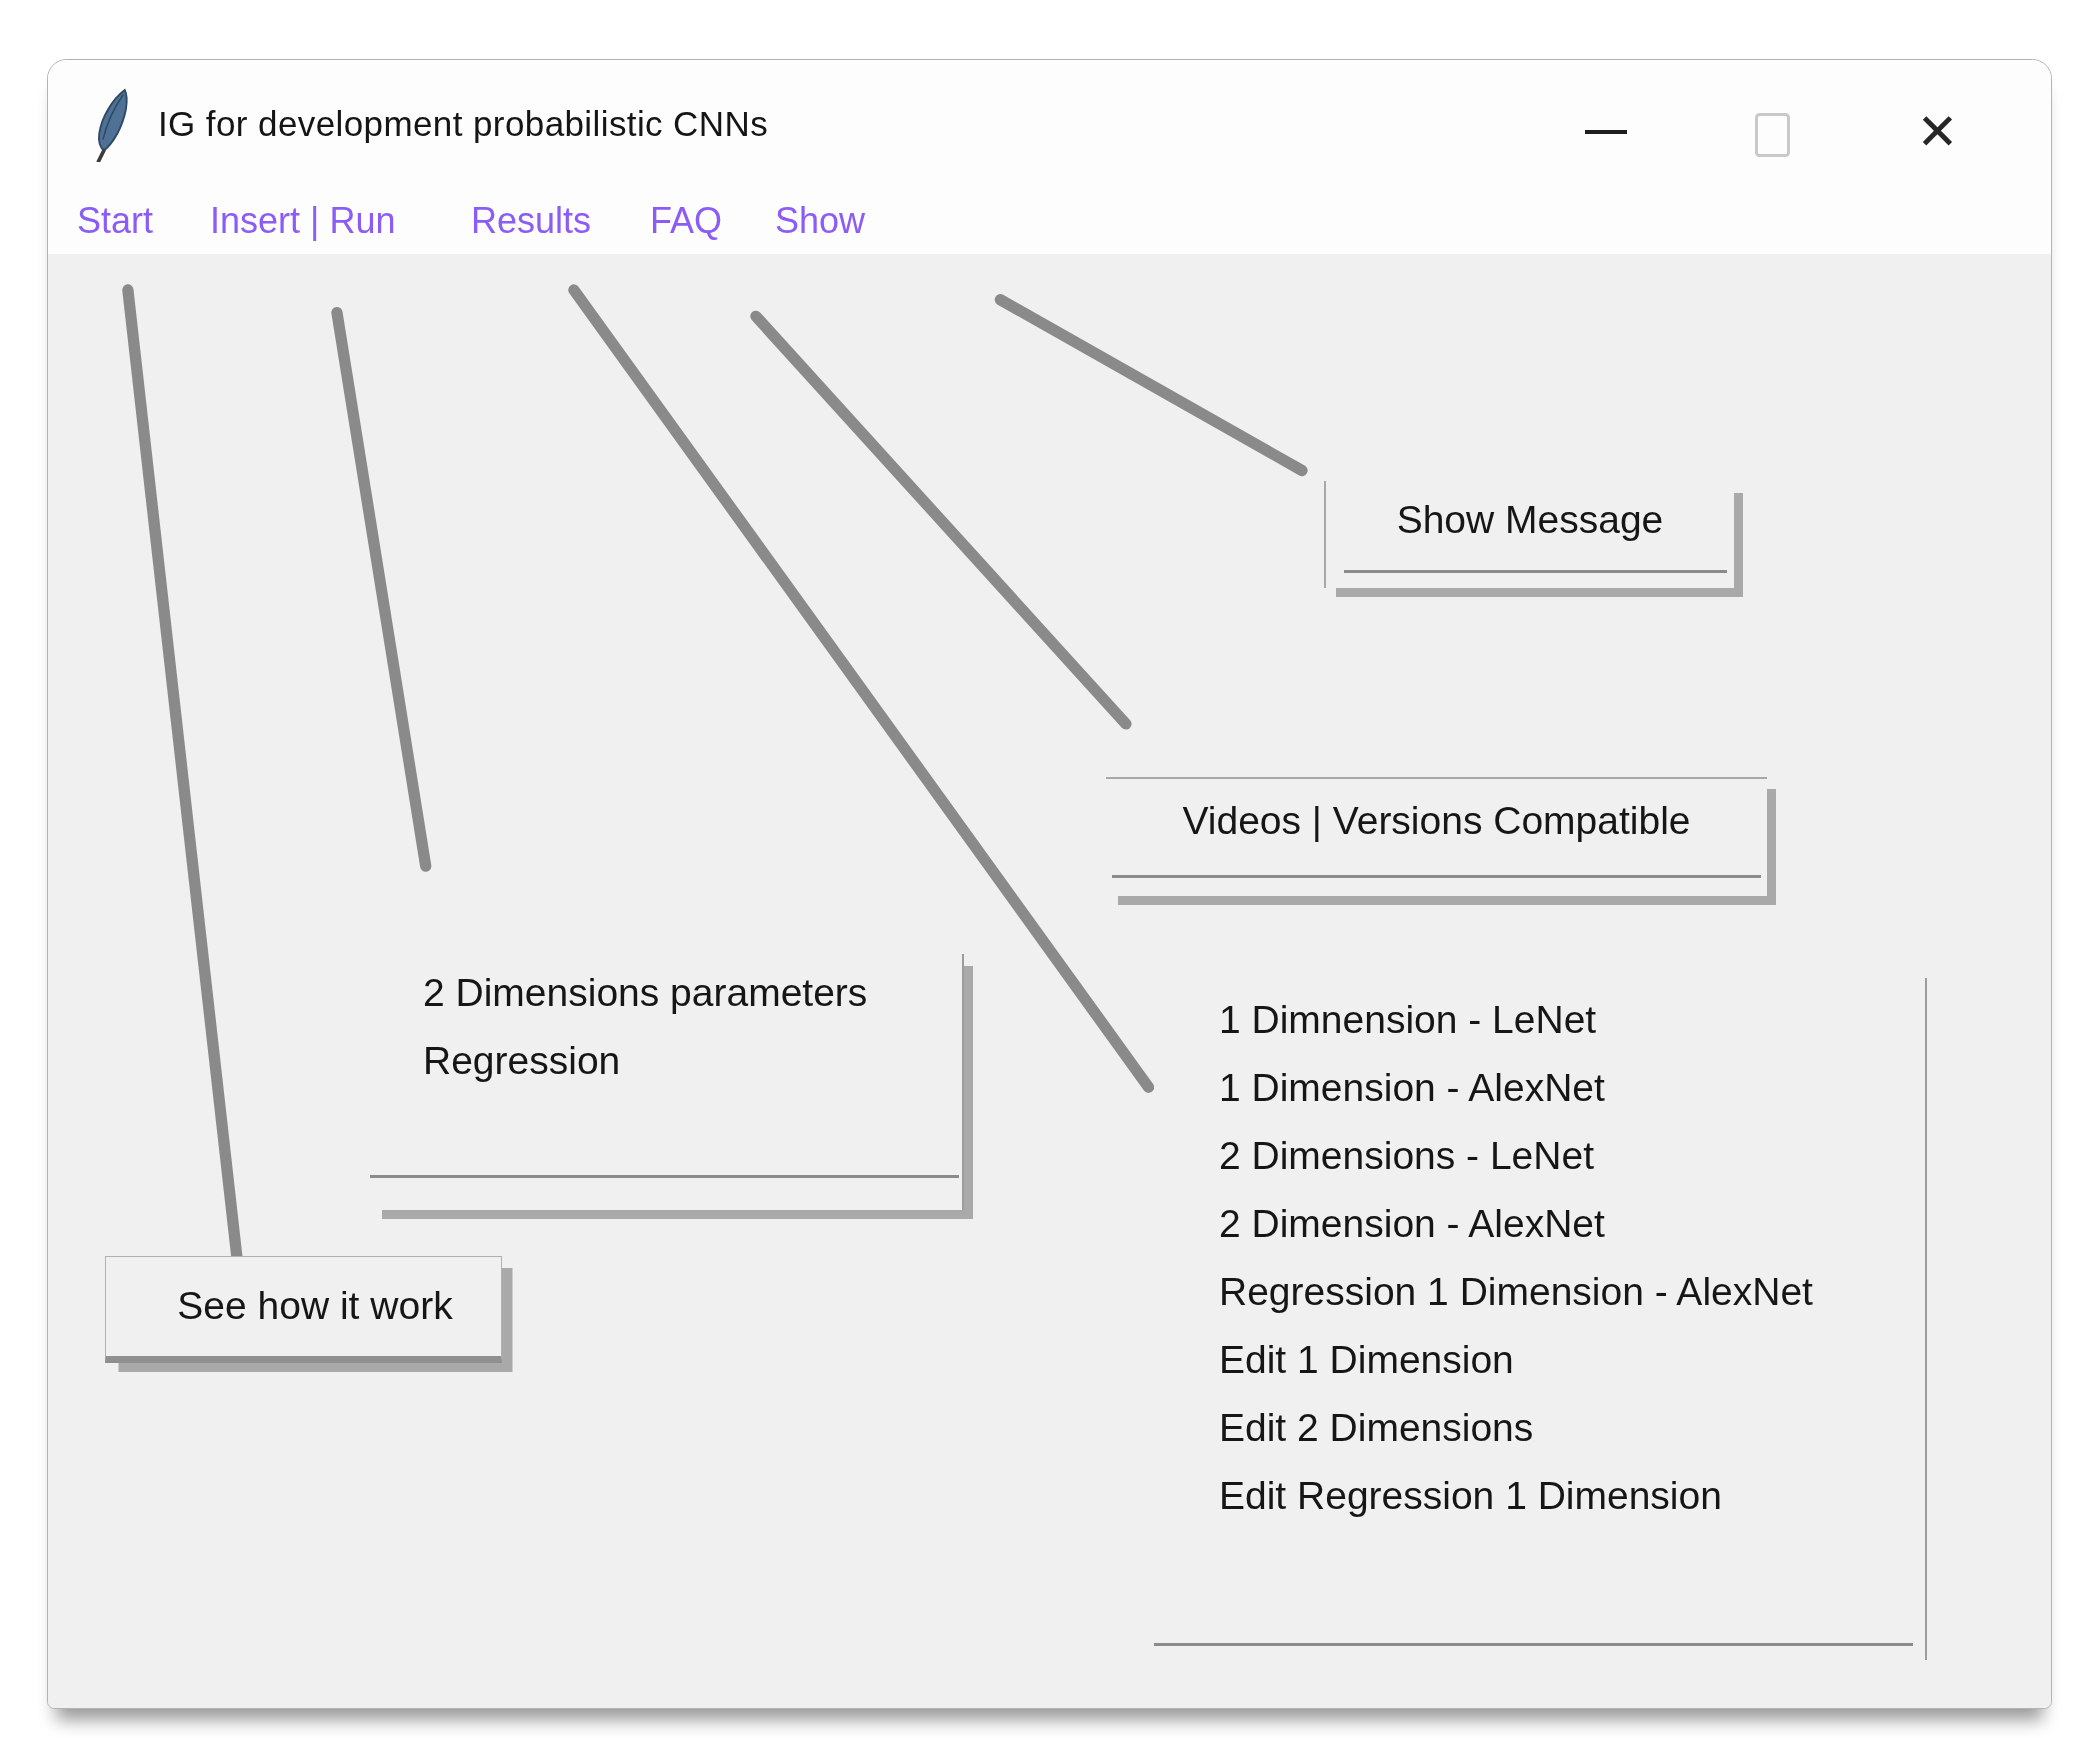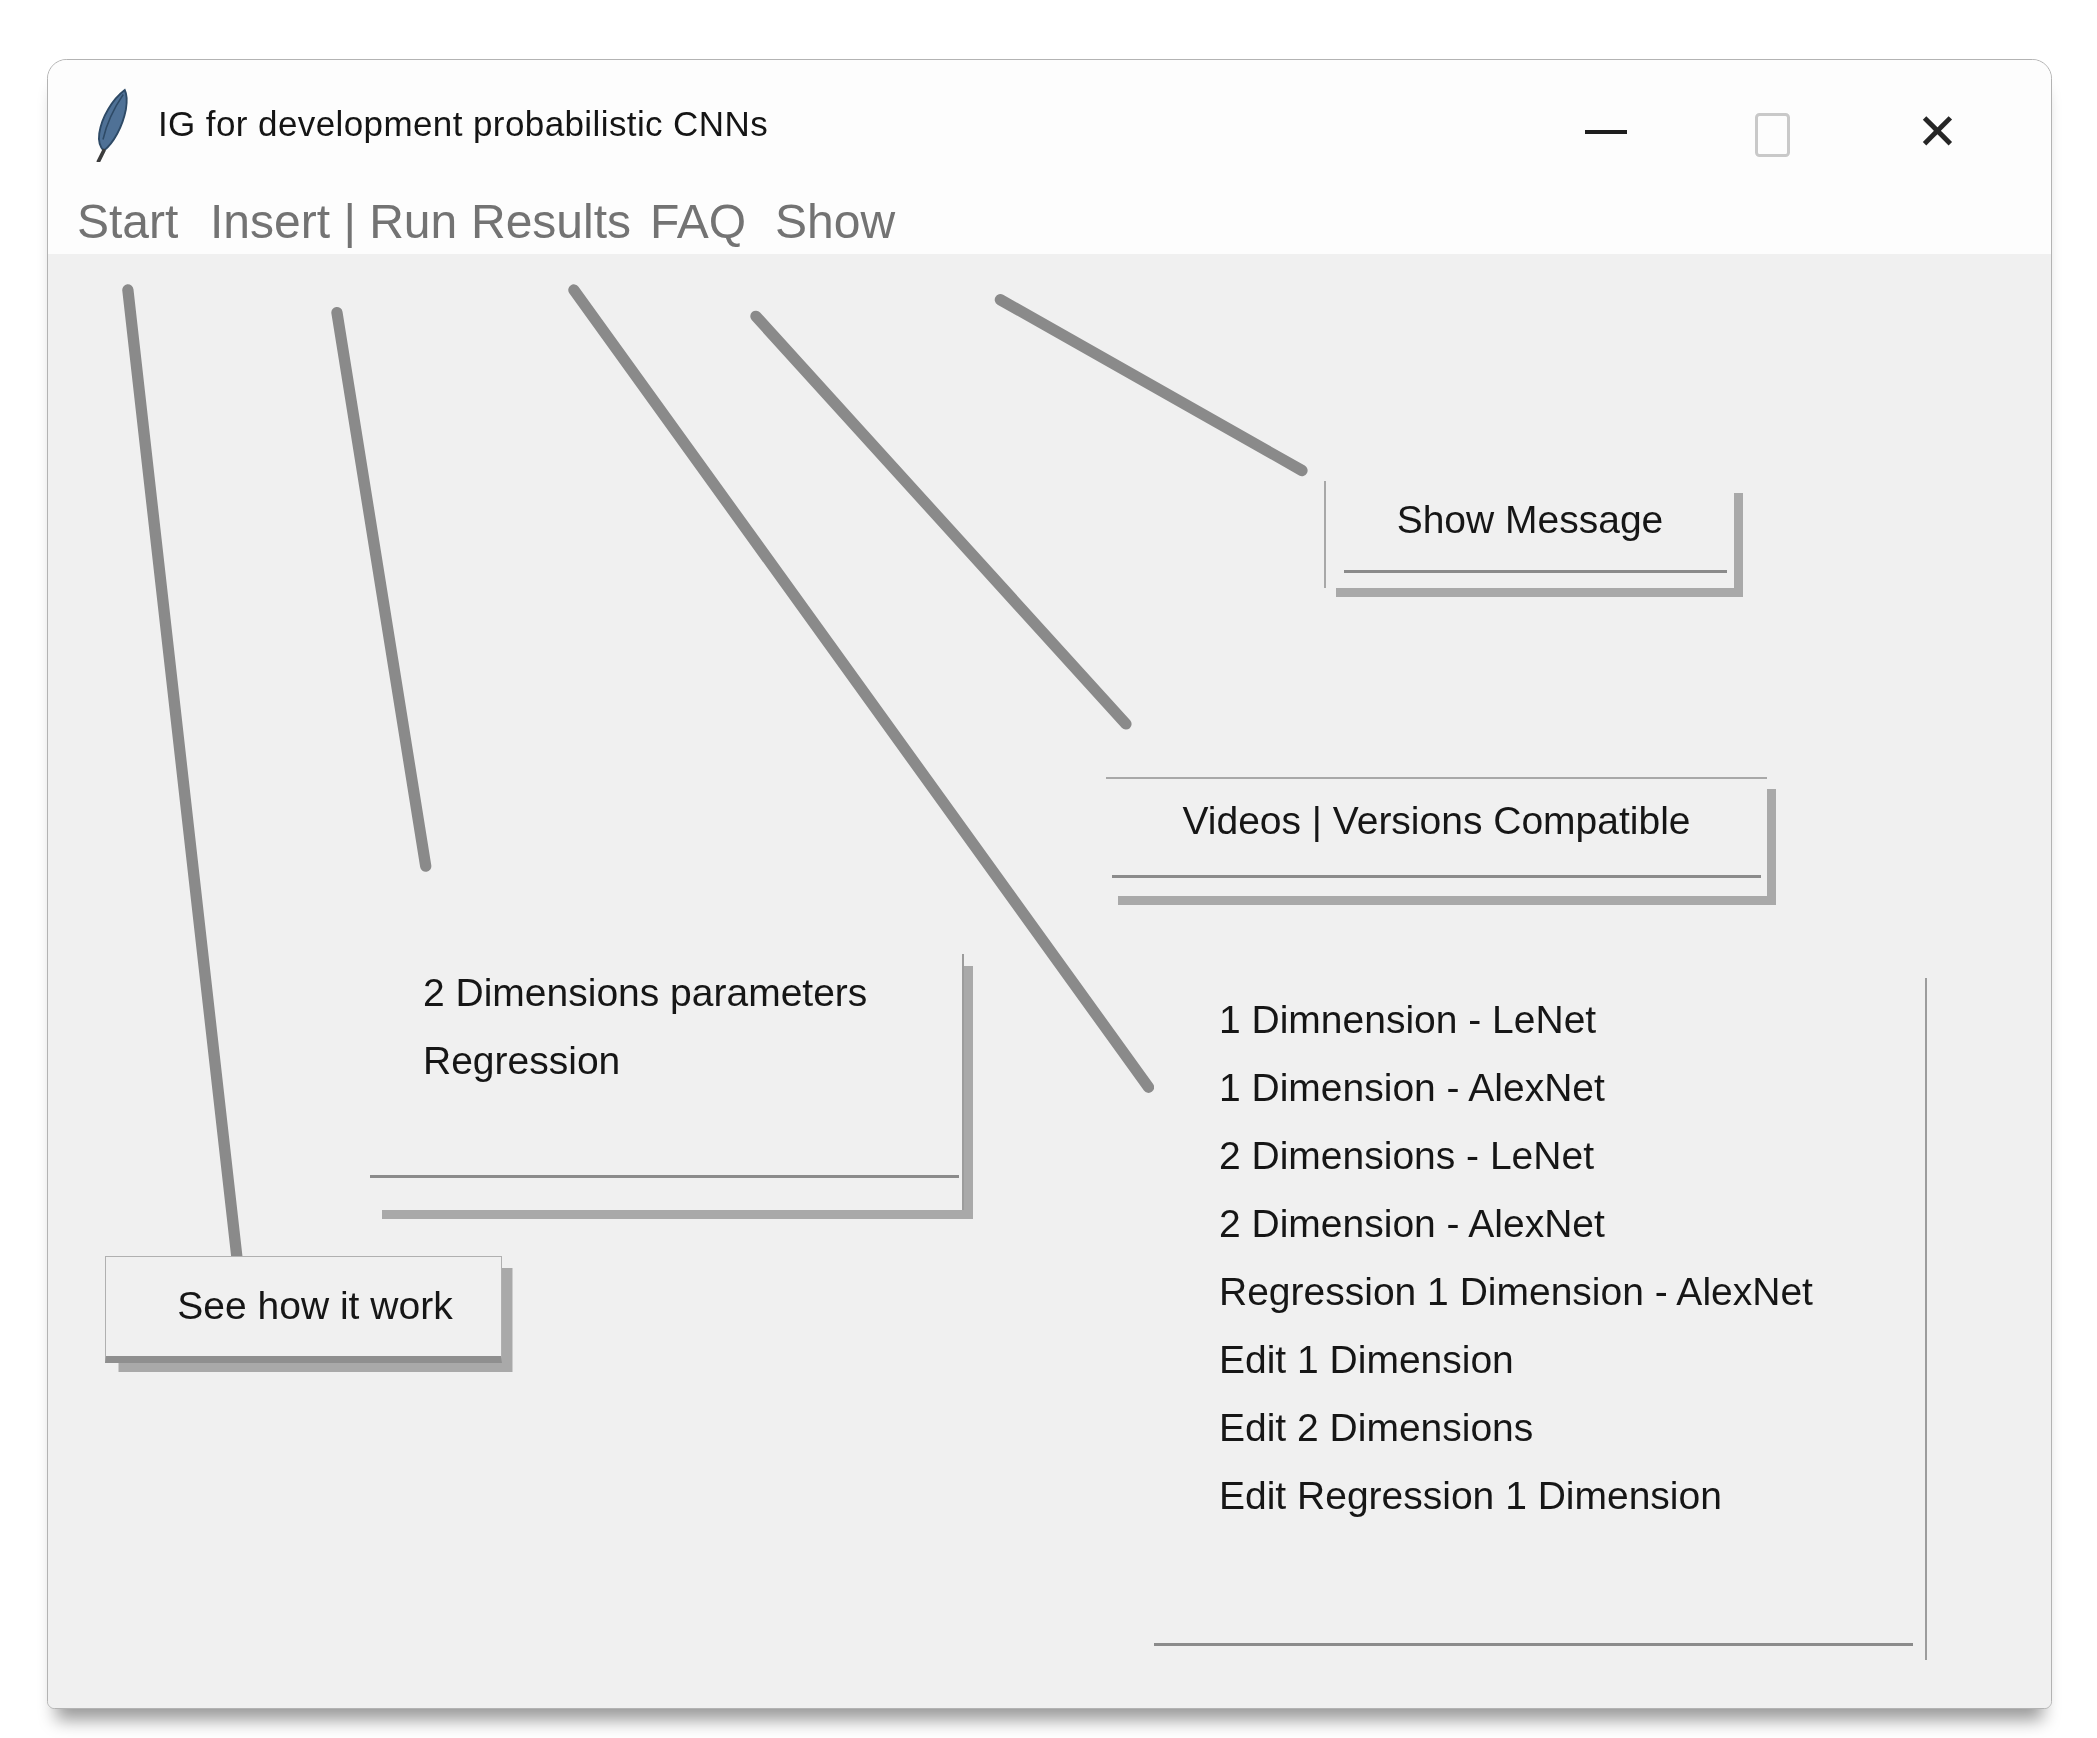--- a/index.html
+++ b/index.html
@@ -17,21 +17,21 @@
   .title-text{font-size:35px;letter-spacing:0.4px;color:#151515;}
   .win-btn{position:absolute;display:flex;align-items:center;justify-content:center;cursor:default;}
   .btn-min{left:1535px;top:63px;width:45px;height:18px;}
   .btn-min .dash{width:42px;height:3.8px;background:#1e1e1e;}
   .btn-max{left:1706px;top:53px;width:36px;height:44px;}
   .btn-max .square{width:29px;height:38px;border:3px solid #c9c9c9;border-radius:4.5px;}
   .btn-close{left:1863px;top:38px;width:53px;height:68px;font-size:50px;color:#262626;font-weight:400;}
 
   .menubar{position:relative;height:66px;background:#fdfdfd;}
   .menu-item{position:absolute;top:0;height:66px;display:flex;align-items:center;
-    font-size:48px;color:#737373;white-space:pre;}
+    font-size:36px;color:#8b5cf6;white-space:pre;}
   .content{position:absolute;left:0;top:194px;right:0;bottom:0;background:#f0f0f0;}
 
   
   .lines-svg{position:absolute;inset:0;pointer-events:none;}
 
   
   .panel{position:absolute;background:#f0f0f0;box-sizing:border-box;font-size:39px;color:#161616;}
   .sep{position:absolute;height:3px;background:#8b8b8b;}
 
   .panel-about{left:1324px;top:481px;width:410px;height:107px;

